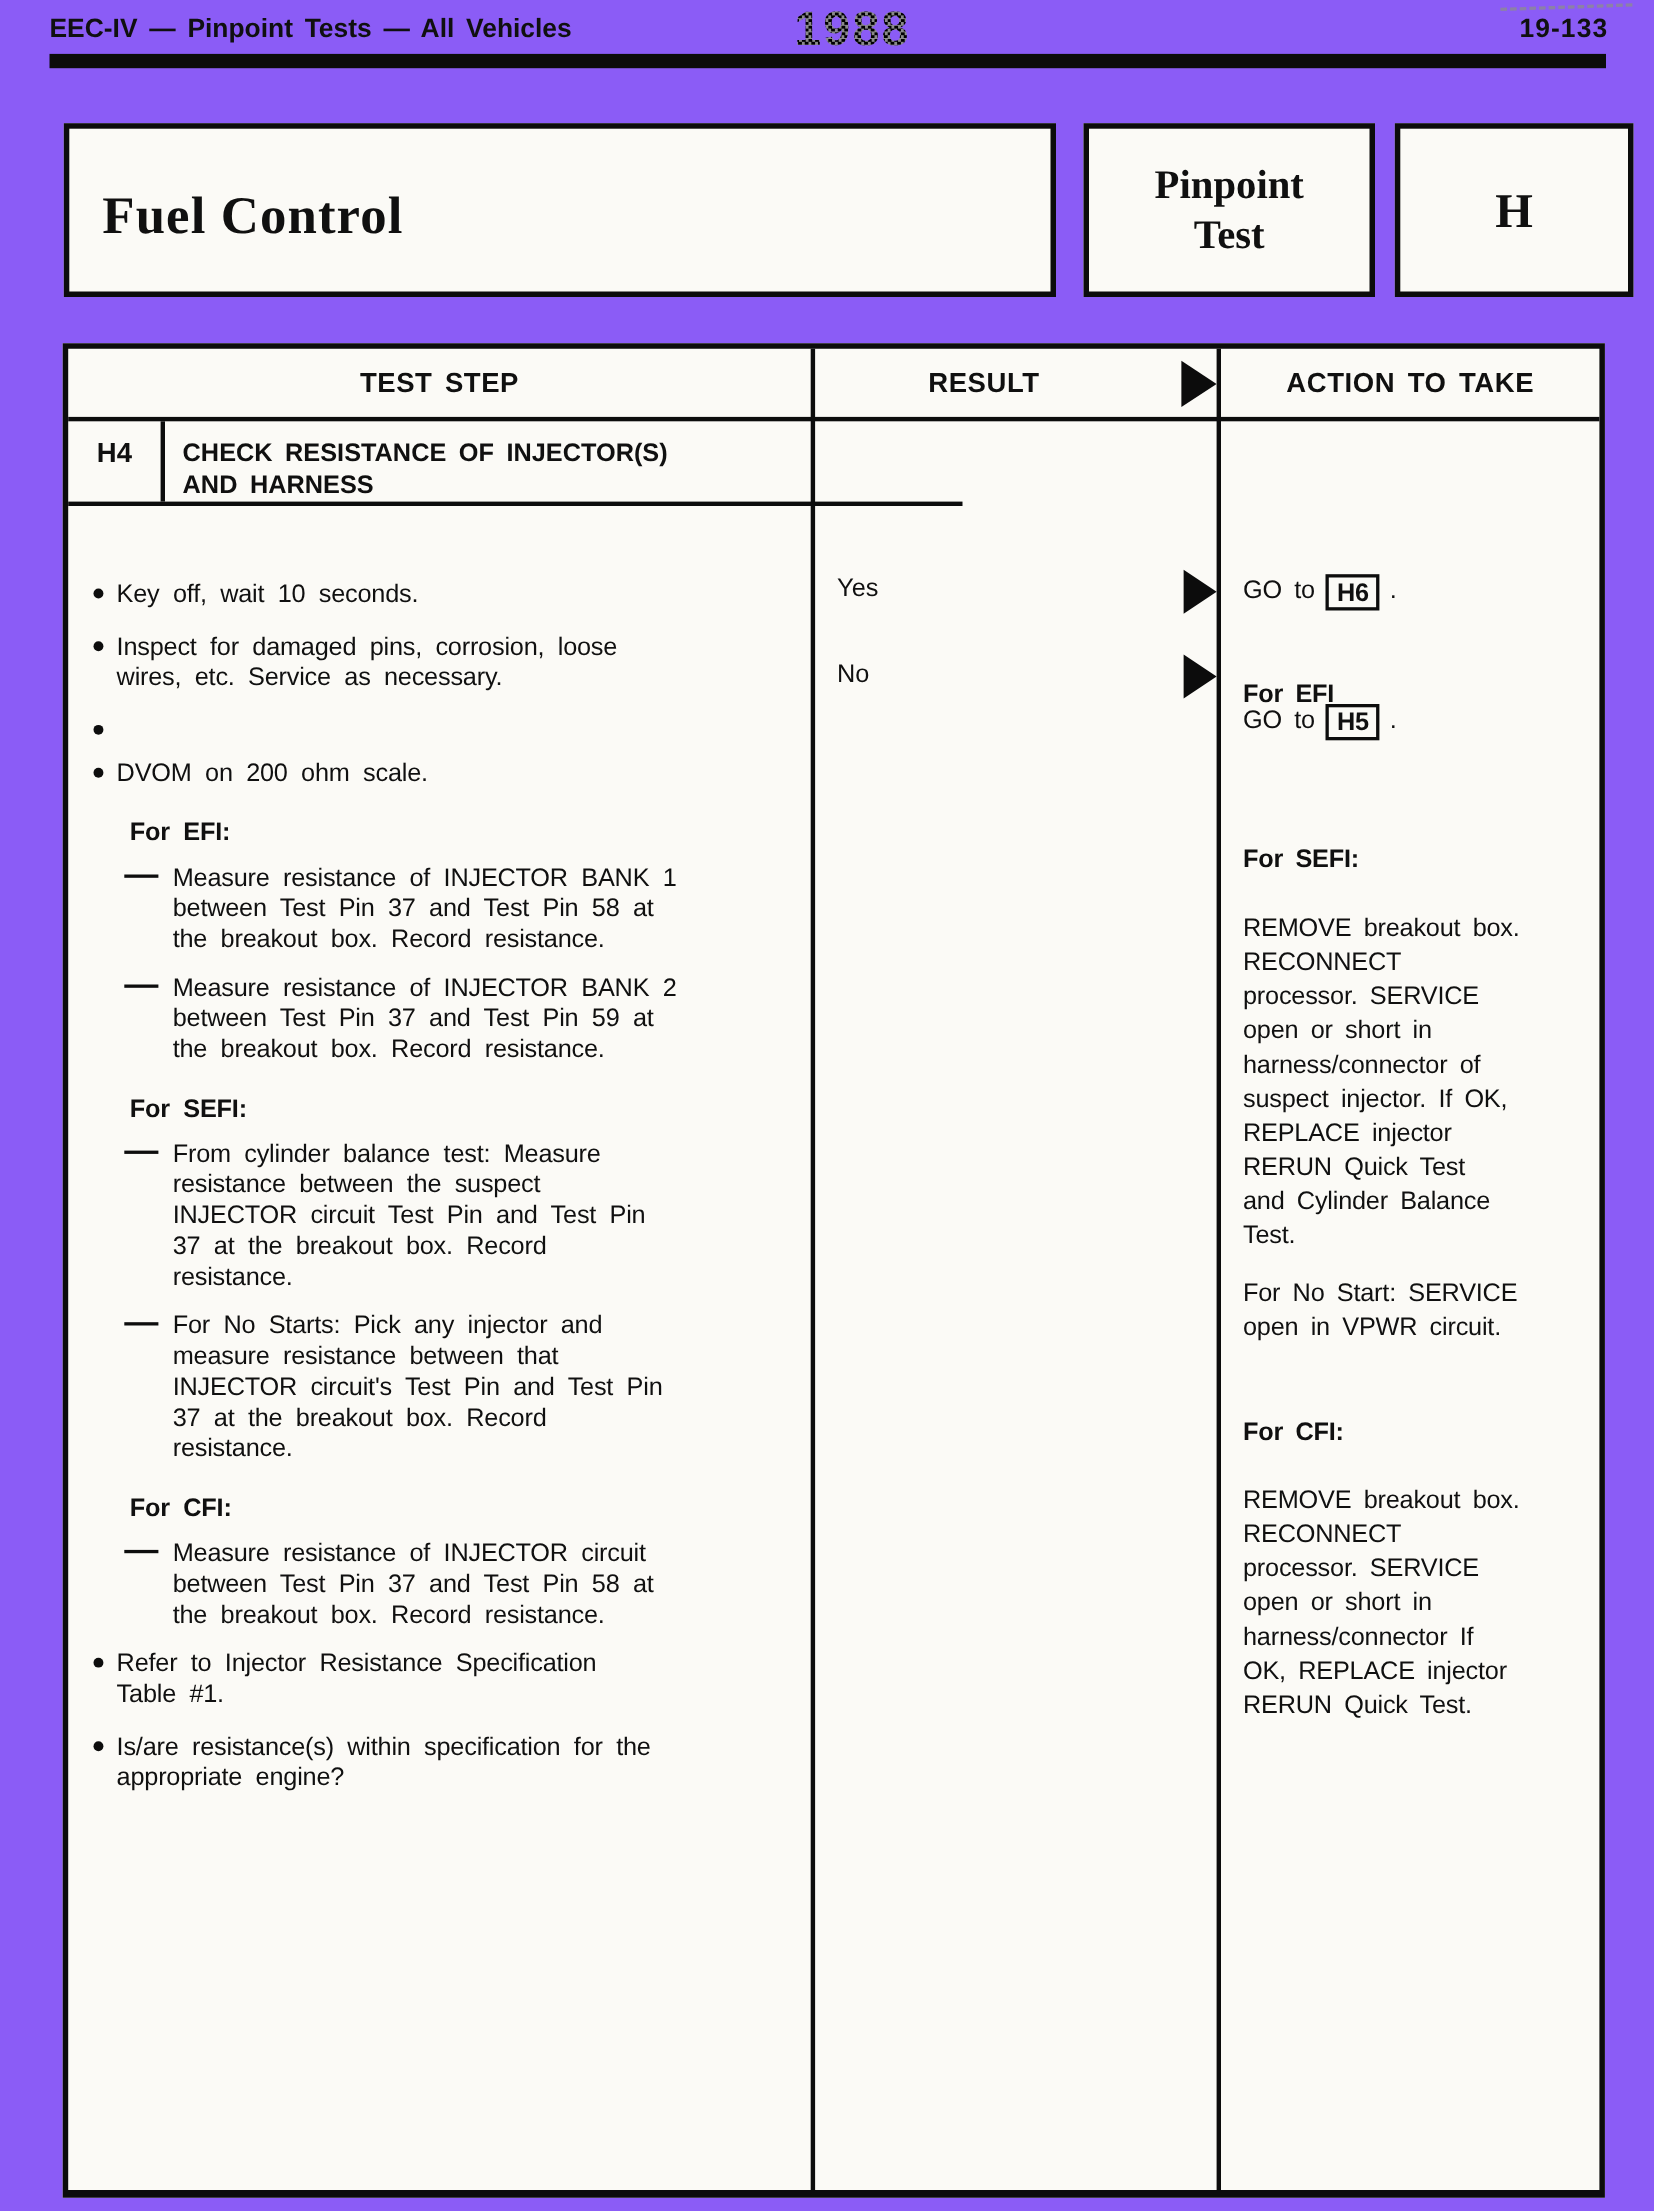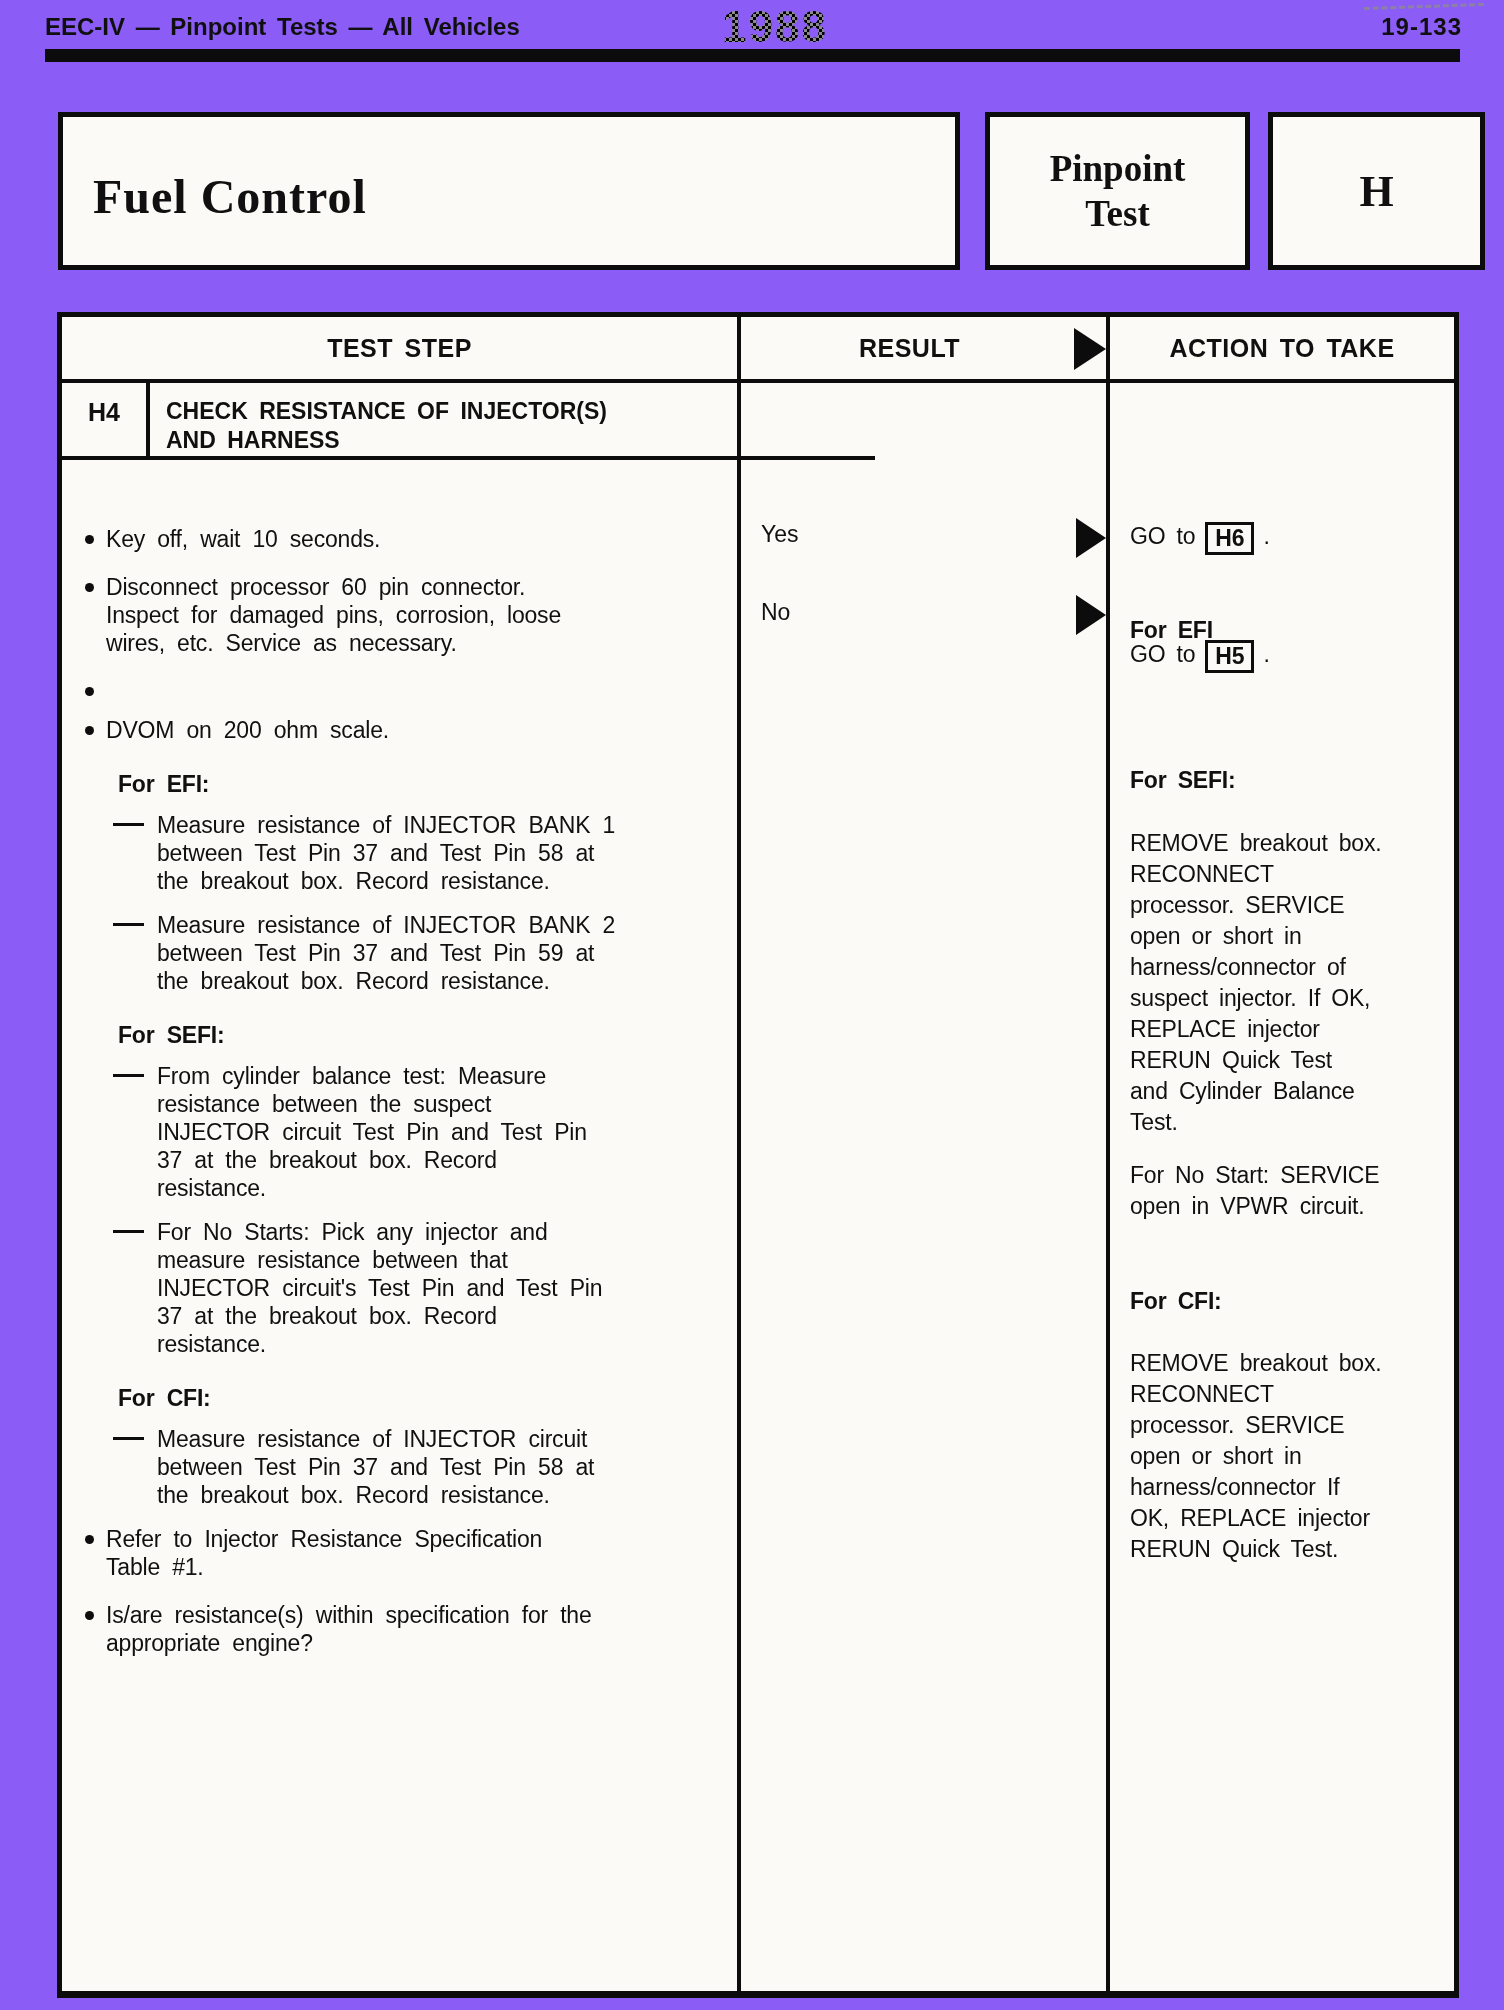--- a/index.html
+++ b/index.html
@@ -46,21 +46,21 @@
   }
   .grid { position:absolute; left:0; top:0; right:0; bottom:0;border-radius:11px; }
 
   .vdiv { position:absolute; top:0; bottom:0; width:4px; background:#0c0c0c; }
   .vdiv.d1 { left:675px; }
   .vdiv.d2 { left:1044px; }
   .hdr-bottom { position:absolute; left:0; right:0; top:62px; height:4px; background:#0c0c0c; }
 
   .hdr-label { position:absolute; top:17px; text-align:center; font-weight:bold; font-size:25px; letter-spacing:0.5px; word-spacing:4px; }
   .hdr-label.c1 { left:0; width:675px; }
-  .hdr-label.c2 { left:665px; width:365px; }
+  .hdr-label.c2 { left:650px; width:365px; }
   .hdr-label.c3 { left:1048px; width:344px; }
 
   .tri { position:absolute; width:0; height:0; border-style:solid; border-color:transparent transparent transparent #0c0c0c; }
   .tri.hdr { left:1012px; top:11px; border-width:21px 0 21px 32px; }
   .tri.r1 { left:1014px; top:201px; border-width:20px 0 20px 30px; }
   .tri.r2 { left:1014px; top:278px; border-width:20px 0 20px 30px; }
 
   
   .subrow { position:absolute; left:0; top:66px; width:813px; height:77px; border-bottom:4px solid #0c0c0c; display:flex; }
   .subrow .code { flex:0 0 88px; border-right:4px solid #0c0c0c; font-weight:bold; font-size:25px; padding-top:15px; text-align:center; }
@@ -139,21 +139,20 @@
       <div class="col1">
         <div class="b">
             <span class="dot"></span>
             <div class="tx">
               <div>Key off, wait 10 seconds.</div>
             </div>
           </div>
         <div class="b">
             <span class="dot"></span>
             <div class="tx">
-              <div>Disconnect processor 60 pin connector.</div>
               <div>Inspect for damaged pins, corrosion, loose</div>
               <div>wires, etc. Service as necessary.</div>
             </div>
           </div>
         <div class="b">
             <span class="dot"></span>
           </div>
         <div class="b">
             <span class="dot"></span>
             <div class="tx">

